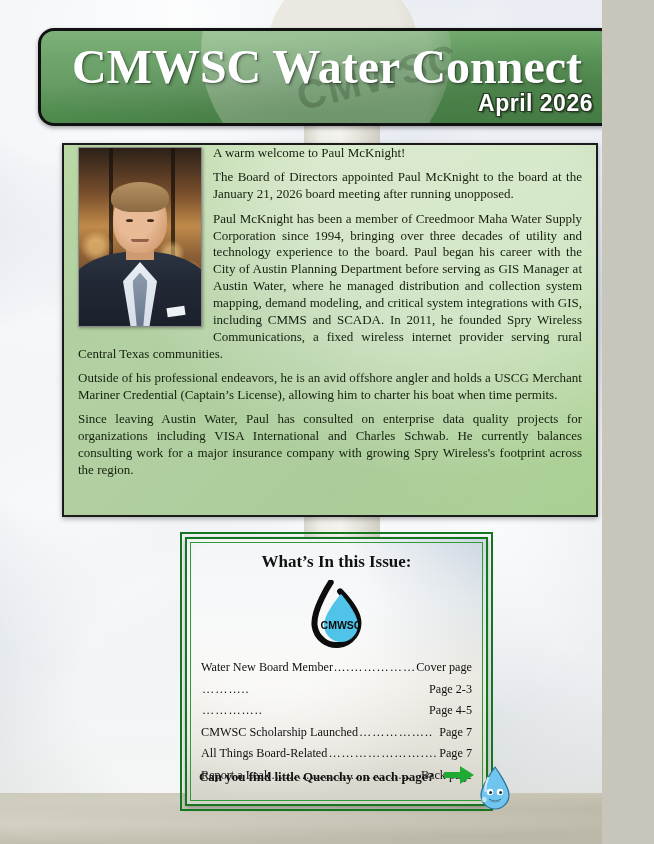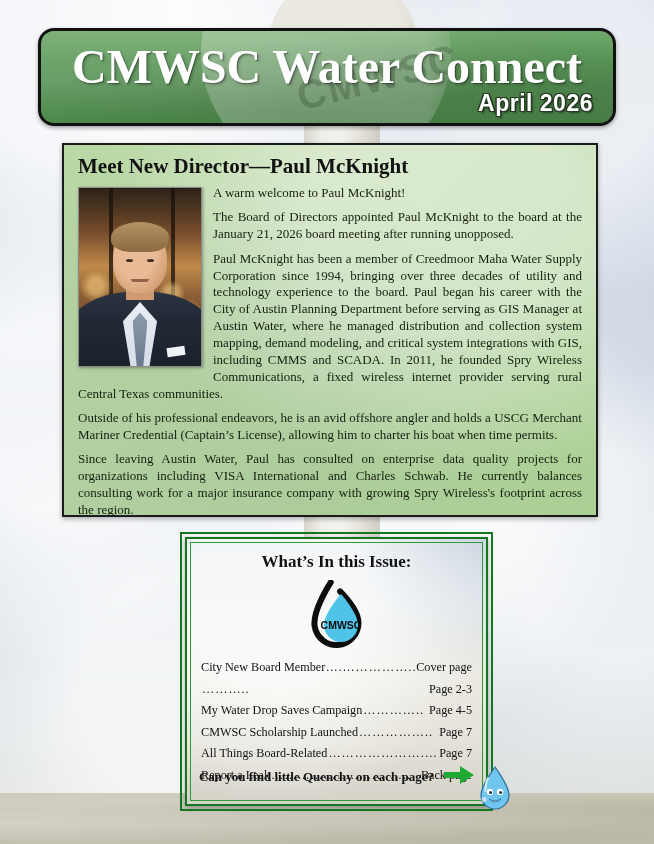--- a/index.html
+++ b/index.html
@@ -4,21 +4,21 @@
 <style>
   html,body{margin:0;padding:0;}
   body{
     width:654px;height:844px;overflow:hidden;position:relative;
     font-family:"Liberation Serif", serif;
     background:#c8c6bb;
   }
 
   
   #page{
-    position:absolute;inset:0;width:654px;height:844px;overflow:hidden;
+    position:absolute;inset:0;width:602px;height:844px;overflow:hidden;
   }
   .bg-sky{
     position:absolute;left:0;top:0;width:654px;height:800px;
     background:
       radial-gradient(circle at 12% 6%, rgba(255,255,255,.85) 0 12%, rgba(255,255,255,0) 36%),
       radial-gradient(circle at 40% 3%, rgba(255,255,255,.75) 0 10%, rgba(255,255,255,0) 30%),
       radial-gradient(circle at 86% 10%, rgba(255,255,255,.7) 0 11%, rgba(255,255,255,0) 33%),
       radial-gradient(circle at 8% 52%, rgba(255,255,255,.8) 0 13%, rgba(255,255,255,0) 34%),
       radial-gradient(circle at 62% 60%, rgba(255,255,255,.8) 0 16%, rgba(255,255,255,0) 40%),
       radial-gradient(circle at 95% 70%, rgba(255,255,255,.6) 0 12%, rgba(255,255,255,0) 32%),
@@ -254,21 +254,20 @@
 
   <div id="masthead">
     <div class="mh-watermark"></div>
     <div class="mh-wm-text noselect">CMWSC</div>
     <div class="mh-mottle"></div>
     <div id="masthead-title">CMWSC Water Connect</div>
     <div id="masthead-date">April 2026</div>
   </div>
 
   <div id="article">
-    <div id="article-title">Meet New Director—Paul McKnight</div>
 
     <div id="article-body">
 
       <div id="director-photo">
         <div class="ph-window"></div>
         <div class="ph-mullion" style="left:30px"></div>
         <div class="ph-mullion" style="left:92px"></div>
         <div class="ph-citylights"></div>
         <div class="ph-suit"></div>
         <div class="ph-shirt"></div>
@@ -300,30 +299,29 @@
 
         <path d="M31 2 C31 2 9 27 9 43 A22 22 0 0 0 53 43 C53 27 31 2 31 2 Z" fill="none" stroke="#0d0d0d" stroke-width="6" stroke-linecap="round" stroke-dasharray="150 40" transform="rotate(-8 31 40)"></path>
 
         <path d="M36 14 C36 14 19 33 19 45 A17 17 0 0 0 53 45 C53 33 36 14 36 14 Z" fill="#4fc3e8"></path>
         <text x="36" y="49" text-anchor="middle" font-family="Liberation Sans, sans-serif" font-size="10.5" font-weight="700" fill="#0d0d0d">CMWSC</text>
       </svg>
     </div>
 
     <ul id="toc-list">
       <li>
-        <span class="toc-label">City New Board Member</span>
+        <span class="toc-label">Water New Board Member</span>
         <span class="toc-dots">....……………..</span>
         <span class="toc-page">Cover page</span>
       </li>
       <li>
         <span class="toc-dots">………..</span>
         <span class="toc-page">Page 2-3</span>
       </li>
       <li>
-        <span class="toc-label">My Water Drop Saves Campaign</span>
         <span class="toc-dots">…………..</span>
         <span class="toc-page">Page 4-5</span>
       </li>
       <li>
         <span class="toc-label">CMWSC Scholarship Launched</span>
         <span class="toc-dots">……………..</span>
         <span class="toc-page">Page 7</span>
       </li>
       <li>
         <span class="toc-label">All Things Board-Related</span>

